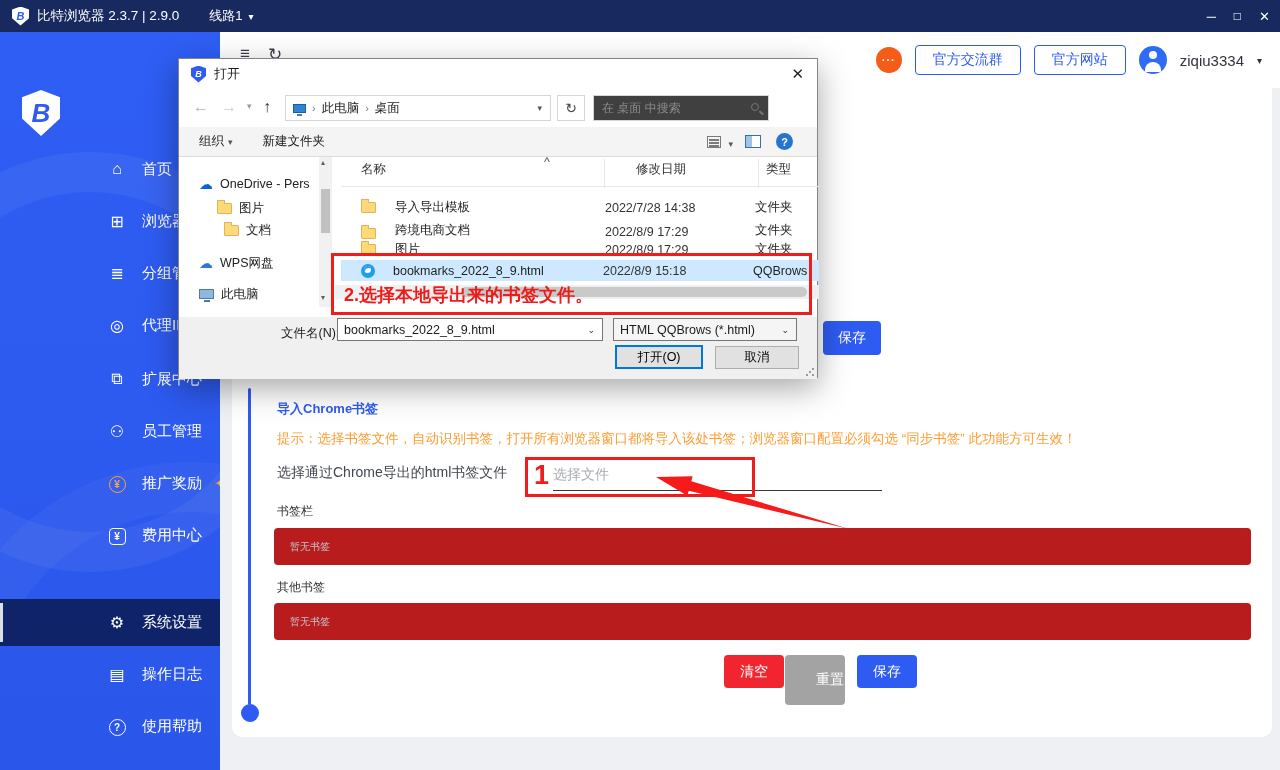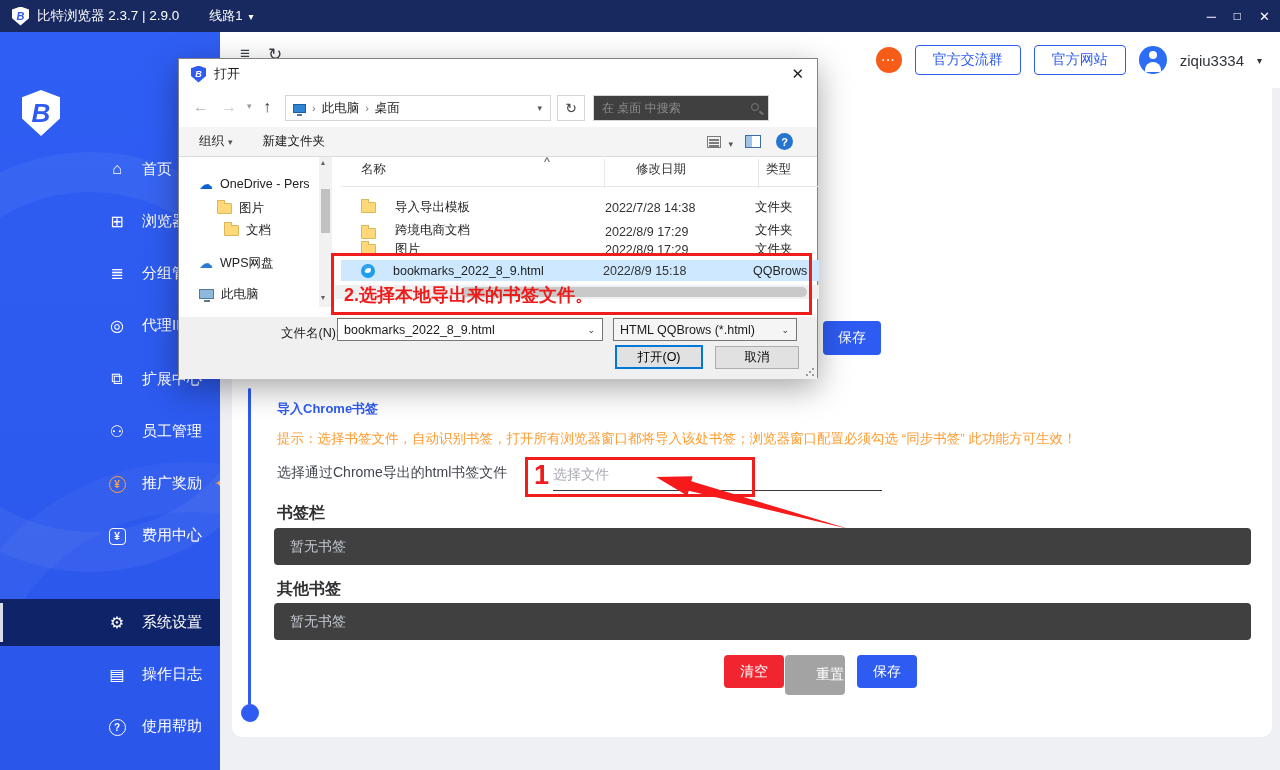--- a/index.html
+++ b/index.html
@@ -61,22 +61,22 @@
   .btn.red { background:#f1252f;margin-left:11px; }
   .btn.gray { background:#a3a3a3; }
   .timeline-line { position:absolute; left:248px; top:388px; width:3px; height:317px; background:#2e5bf2; border-radius:2px; z-index:2; }
   .timeline-dot { position:absolute; left:241px; top:704px; width:18px; height:18px; border-radius:50%; background:#2e5bf2; z-index:2; }
 
   .sec-heading { position:absolute; left:277px; top:400px; color:#2e5bf2; font-size:13px; font-weight:bold; z-index:2; }
   .sec-tip { position:absolute; left:277px; top:430px; color:#ff9c30; font-size:13.5px; z-index:2; }
   .file-label { position:absolute; left:277px; top:464px; color:#42464e; font-size:14px; z-index:2; }
   .choose-file { position:absolute; left:553px; top:466px; color:#a8abb2; font-size:14px; z-index:2; cursor:pointer; }
   .choose-underline { position:absolute; left:553px; top:490px; width:329px; border-bottom:1.5px solid #3a3a3a; z-index:2; }
-  .form-label { position:absolute; color:#303133; font-size:16px; font-weight:bold; z-index:2; }
-  .bm-input { position:absolute; left:274px; width:977px; height:37px; background:#404040; border-radius:4px; color:#c2c6ce; font-size:14px; line-height:37px; padding-left:16px; z-index:2; }
+  .form-label { position:absolute; color:#303133; font-size:12px; font-weight:normal; z-index:2; }
+  .bm-input { position:absolute; left:274px; width:977px; height:37px; background:#b91c1c; border-radius:4px; color:#c2c6ce; font-size:10px; line-height:37px; padding-left:16px; z-index:2; }
 
   
   .dialog { position:absolute; left:178px; top:58px; width:640px; height:320px; background:#f0f0f0; border:1px solid #848484; box-shadow:0 10px 30px rgba(0,0,0,.35); z-index:40; font-size:12.5px; color:#1a1a1a; }
   .dlg-titlebar { position:absolute; left:0; top:0; width:100%; height:30px; background:#fff; display:flex; align-items:center; }
   .dlg-titlebar .shield { margin-left:12px; }
   .dlg-title { margin-left:8px; font-size:13px; }
   .dlg-close { position:absolute; right:13px; top:6px; font-size:15px; color:#222; cursor:pointer; }
   .dlg-nav { position:absolute; left:0; top:30px; width:100%; height:38px; background:#fff; }
   .nav-arrow { position:absolute; top:9px; font-size:16px; }
   .crumb-box { position:absolute; left:106px; top:6px; width:266px; height:26px; background:#fff; border:1px solid #d6d6d6; display:flex; align-items:center; font-size:12.5px; }
@@ -244,21 +244,21 @@
 <div class="file-label">选择通过Chrome导出的html书签文件</div>
 <div class="choose-file">选择文件</div>
 <div class="choose-underline"></div>
 
 <div class="form-label" style="left:277px; top:503px;">书签栏</div>
 <div class="bm-input" style="top:528px;">暂无书签</div>
 <div class="form-label" style="left:277px; top:579px;">其他书签</div>
 <div class="bm-input" style="top:603px;">暂无书签</div>
 
 <button class="btn red" style="left:713px; top:655px; width:60px; height:33px; z-index:2;">清空</button>
-<button class="btn gray" style="left:785px; top:655px; width:60px; height:40px; z-index:2;padding-left:30px;">重置</button>
+<button class="btn gray" style="left:785px; top:655px; width:60px; height:50px; z-index:2;padding-left:30px;">重置</button>
 <button class="btn blue" style="left:857px; top:655px; width:60px; height:33px; z-index:2;">保存</button>
 
 <div class="dialog">
   <div class="dlg-titlebar">
     <span class="shield dlg">B</span>
     <span class="dlg-title">打开</span>
     <span class="dlg-close">✕</span>
   </div>
 
   <div class="dlg-nav">

